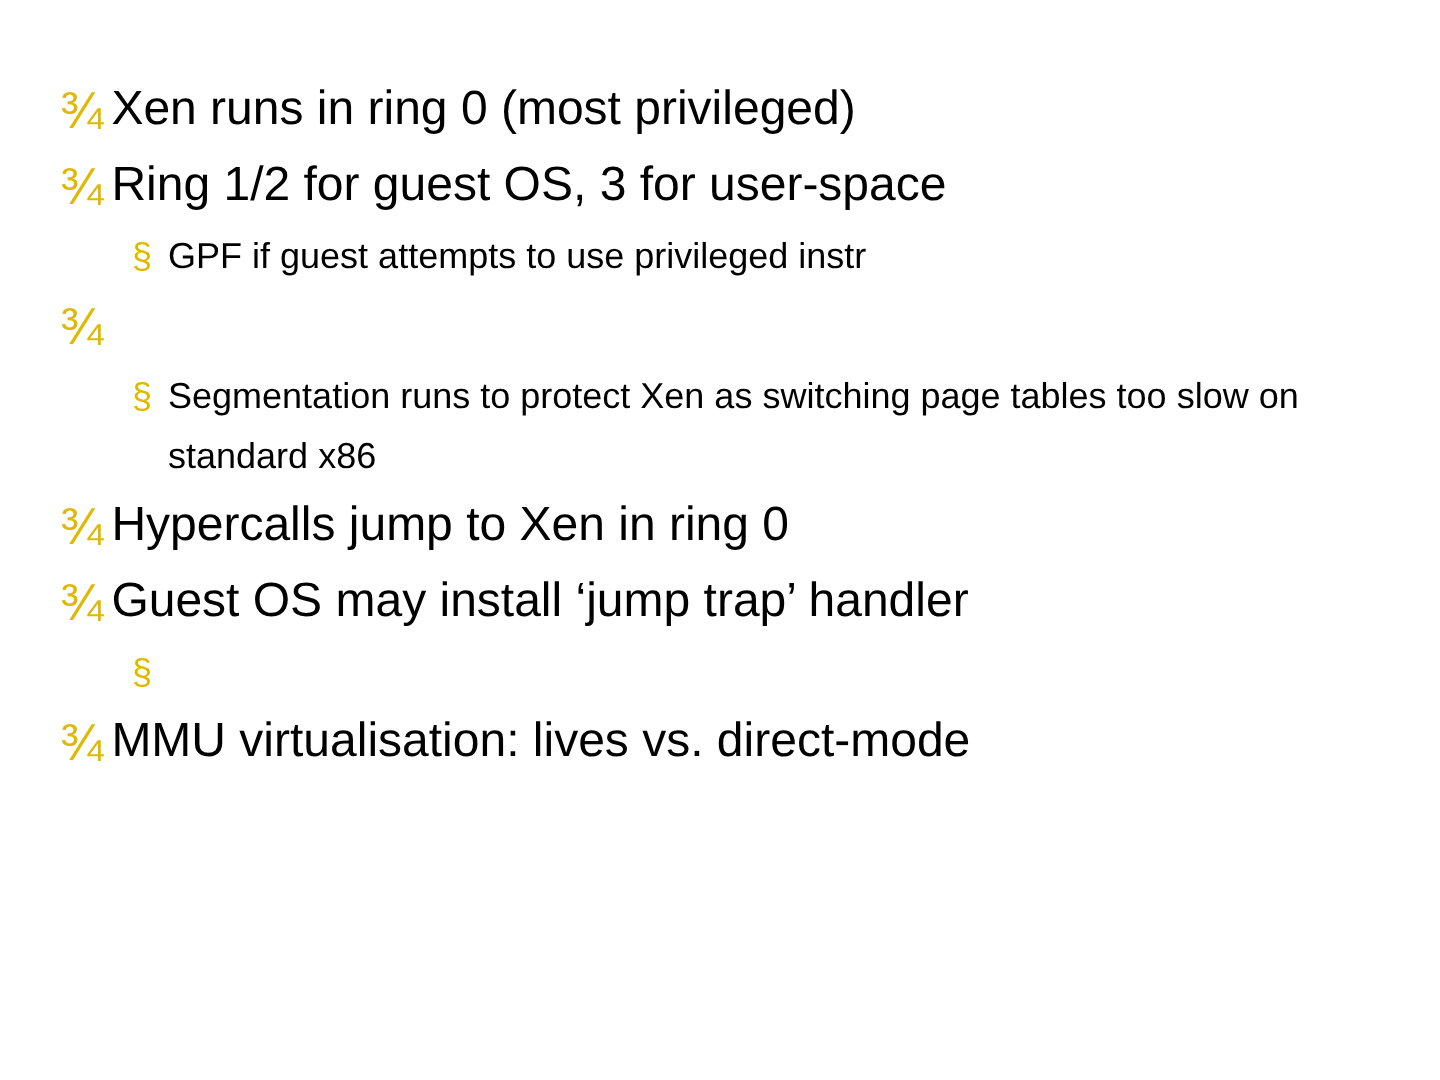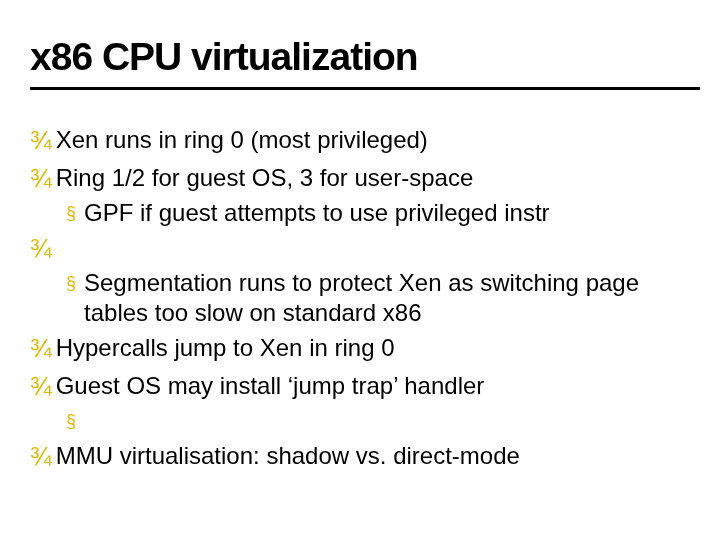--- a/index.html
+++ b/index.html
@@ -53,31 +53,30 @@
     margin-top: 2px;
   }
   .level2 .bullet-mark {
     color: #e0b800;
     font-size: 18px;
     line-height: 30px;
     margin-right: 8px;
     flex-shrink: 0;
   }
   .level2 .text {
-    font-size: 24px;
+    font-size: 18px;
     line-height: 30px;
     color: #000000;
     font-family: Arial, sans-serif;
   }
 </style>
 </head>
 <body>
 
 <div class="slide">
-  <h1 class="title">x86 CPU virtualization</h1>
 
   <ul class="bullets">
 
     <li class="level1">
       <span class="bullet-mark">¾</span>
       <span class="text">Xen runs in ring 0 (most privileged)</span>
     </li>
 
     <li class="level1">
       <span class="bullet-mark">¾</span>
@@ -107,17 +106,17 @@
       <span class="bullet-mark">¾</span>
       <span class="text">Guest OS may install ‘jump trap’ handler</span>
     </li>
 
     <li class="level2">
       <span class="bullet-mark">§</span>
     </li>
 
     <li class="level1">
       <span class="bullet-mark">¾</span>
-      <span class="text">MMU virtualisation: shadow vs. direct-mode</span>
+      <span class="text">MMU virtualisation: lives vs. direct-mode</span>
     </li>
 
   </ul>
 </div>
 
 </body></html>

